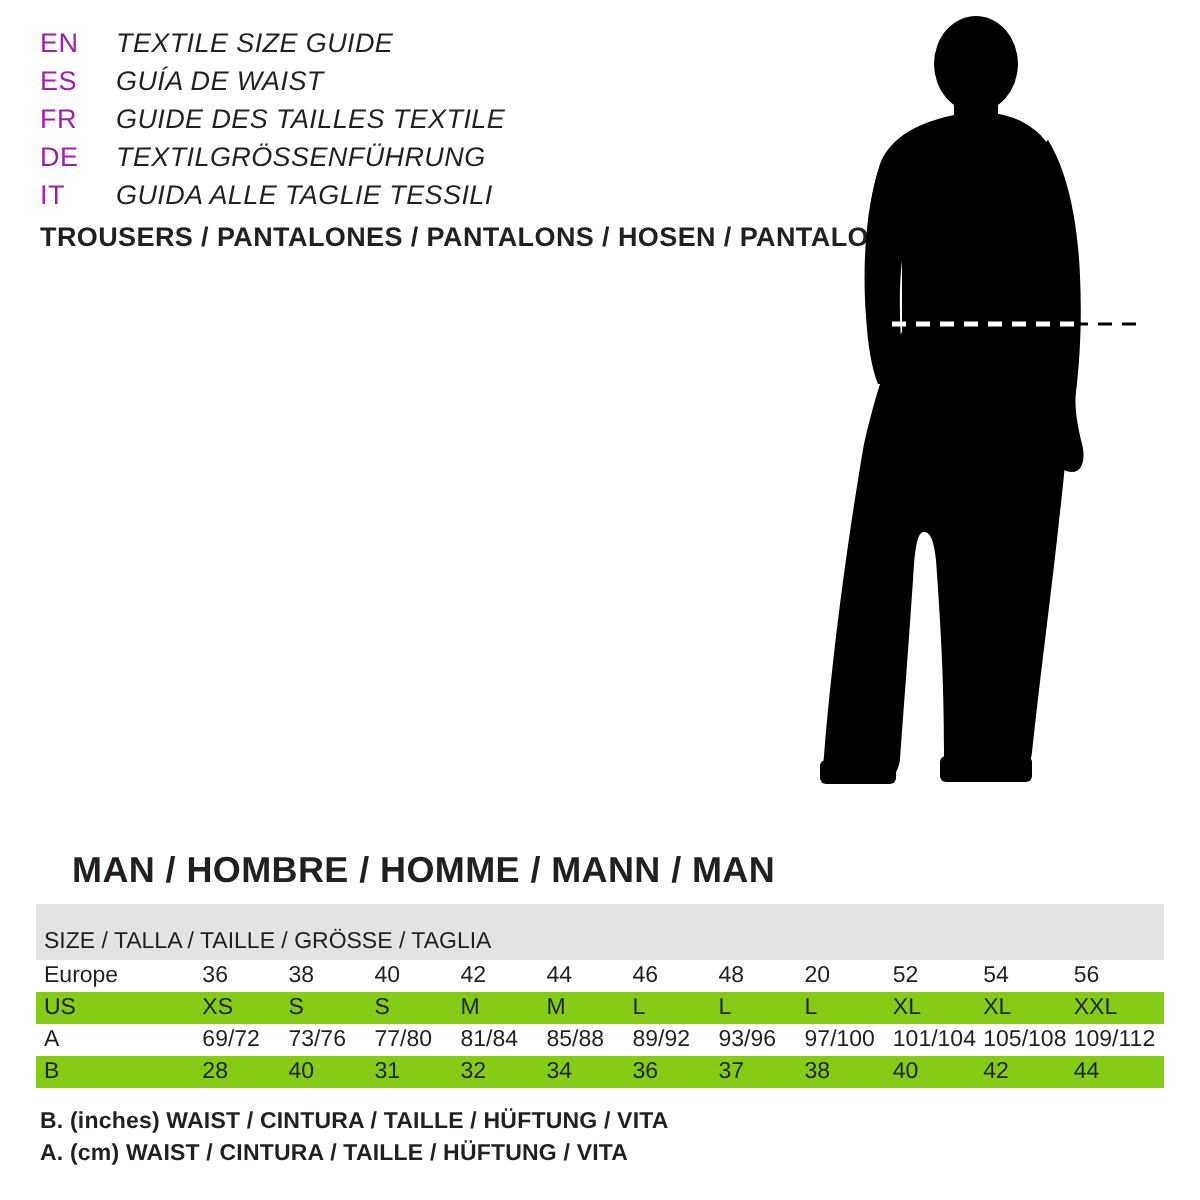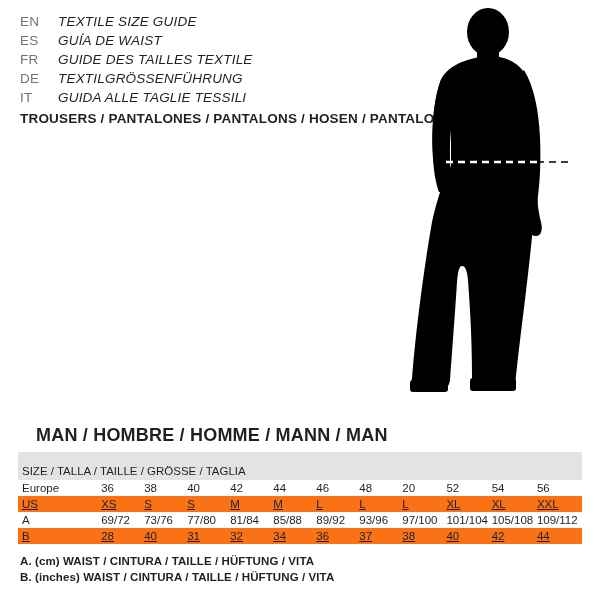--- a/index.html
+++ b/index.html
@@ -31,21 +31,21 @@
   .lang-row {
     display: flex;
     align-items: baseline;
     height: 19px;
     font-size: 13.5px;
     letter-spacing: 0.2px;
   }
   .lang-code {
     width: 38px;
     flex: 0 0 38px;
-    color: #737373;
+    color: #a21caf;
   }
   .lang-text {
     color: #231f20;
     font-style: italic;
   }
 
   .section-title {
     position: absolute;
     left: 20px;
     top: 111px;
@@ -100,22 +100,21 @@
     font-weight: normal;
     white-space: nowrap;
   }
   table.size-table tr.head-row td {
     background: #e3e3e3;
     font-weight: normal;
     padding-top: 13px;
     padding-bottom: 3px;
   }
   table.size-table tr.shade td {
-    background: #f97316;
-    text-decoration: underline;
+    background: #84cc16;
   }
   td.label-col {
     width: 88px;
     padding-left: 4px !important;
   }
   td.val {
     width: 46px;
   }
 
   .footnotes {
@@ -275,17 +274,17 @@
         <td class="val">37</td>
         <td class="val">38</td>
         <td class="val">40</td>
         <td class="val">42</td>
         <td class="val">44</td>
       </tr>
     </tbody>
   </table>
 
   <div class="footnotes">
+    <div>B. (inches) WAIST / CINTURA / TAILLE / HÜFTUNG / VITA</div>
     <div>A. (cm) WAIST / CINTURA / TAILLE / HÜFTUNG / VITA</div>
-    <div>B. (inches) WAIST / CINTURA / TAILLE / HÜFTUNG / VITA</div>
   </div>
 
 </div>
 
 </body></html>

